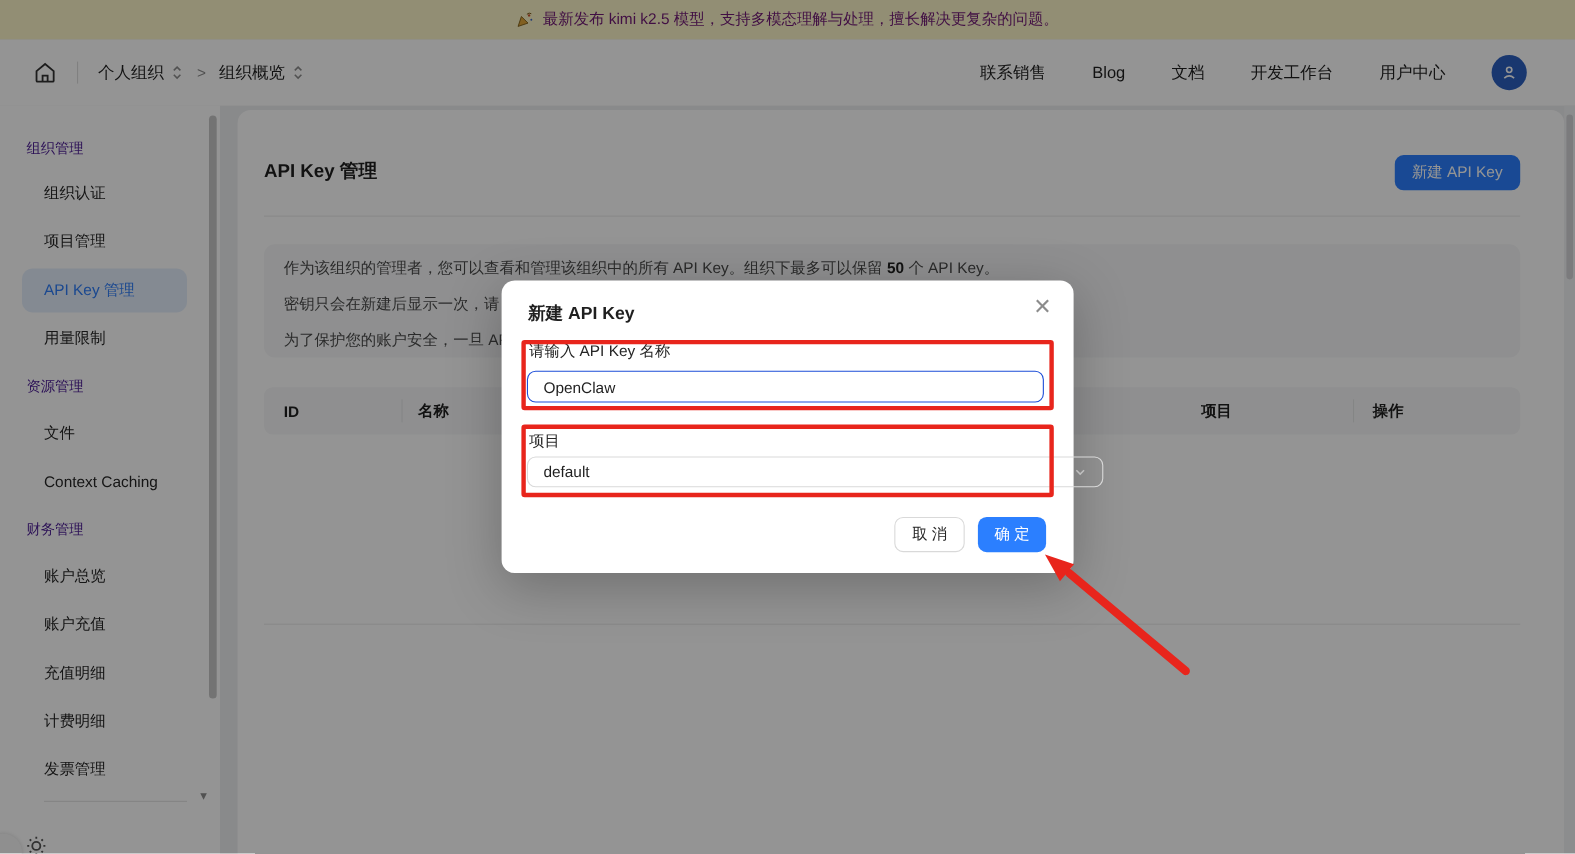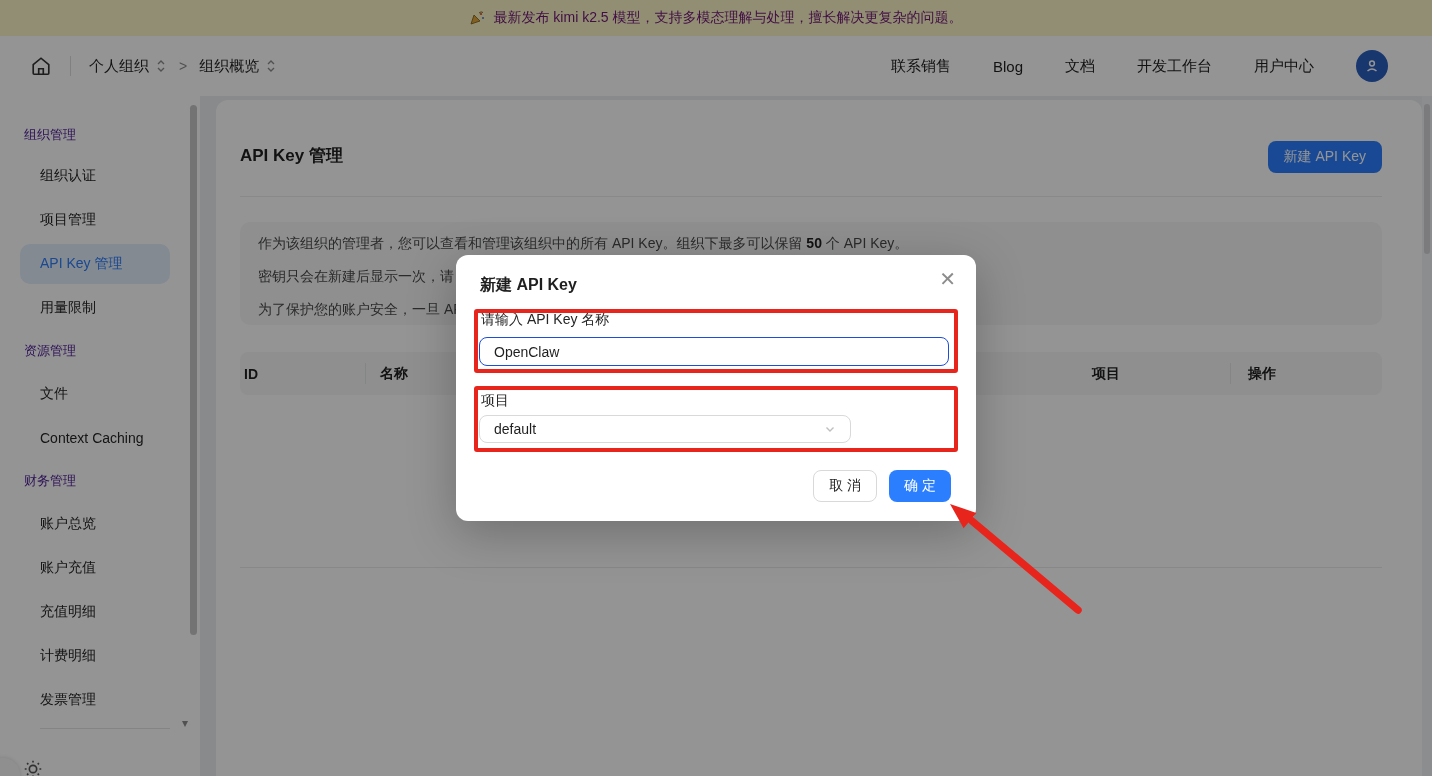--- a/index.html
+++ b/index.html
@@ -54,21 +54,21 @@
                  background:#2b7fff; color:#fff; font-size:14px; border:none; border-radius:8px;
                  display:flex; align-items:center; cursor:pointer; }
   .title-divider { position:absolute; left:24px; right:40px; top:96px; height:1px; background:#ececec; }
   .notice { position:absolute; left:24px; right:40px; top:122px; height:103px; background:#f6f7f8;
             border-radius:10px; padding:5px 18px; font-size:14px; color:#4b4b4b; line-height:33px;
             overflow:hidden; }
   .notice b { color:#1f1f1f; }
   .table-head { position:absolute; left:24px; right:40px; top:252px; height:43px; background:#f6f7f8;
                 border-radius:8px; font-size:14px; font-weight:600; color:#1f1f1f; }
   .th { position:absolute; top:0; height:43px; display:flex; align-items:center; }
-  .th-id { left:4px;text-align:right; } .th-name { left:140px; } .th-project { left:852px; } .th-action { left:1008px; }
+  .th-id { left:18px;text-align:right; } .th-name { left:140px; } .th-project { left:852px; } .th-action { left:1008px; }
   .th-sep { position:absolute; top:11px; width:1px; height:21px; background:rgba(0,0,0,.07); }
   .empty-divider { position:absolute; left:24px; right:40px; top:467px; height:1px; background:#ebebeb; }
 
   .page-scrollbar { position:absolute; right:0; top:96px; width:10px; height:680px; background:#f2f3f4; }
   .page-thumb { position:absolute; left:2px; top:8px; width:6px; height:150px; background:#d4d5d7; border-radius:3px; }
 
   
   .dim { position:absolute; inset:0; background:rgba(0,0,0,.42); z-index:50; }
 
   
@@ -76,21 +76,21 @@
            border-radius:12px; box-shadow:0 12px 48px rgba(0,0,0,.25); z-index:60; }
   .modal-title { position:absolute; left:24px; top:20px; font-size:16px; font-weight:bold; color:#1f1f1f; }
   .modal-close { position:absolute; right:20px; top:14px; font-size:20px; color:#8c8c8c; cursor:pointer;
                  line-height:1; }
   .field-label { position:absolute; left:25px; font-size:14px; color:#262626; }
   .lbl-name { top:56px; }
   .name-input { position:absolute; left:23px; top:82px; width:470px; height:29px; border:1px solid #1d4ed8;
                 border-radius:8px; padding:0 14px; font-size:14px; color:#1f1f1f;
                 font-family:"Liberation Sans",sans-serif; outline:none; }
   .lbl-project { top:137px; }
-  .proj-select { position:absolute; left:23px; top:160px; width:372px; height:28px; border:1px solid #d9d9d9;
+  .proj-select { position:absolute; left:23px; top:160px; width:524px; height:28px; border:1px solid #d9d9d9;
                  border-radius:8px; display:flex; align-items:center; padding:0 14px; font-size:14px;
                  color:#1f1f1f; cursor:pointer; }
   .proj-caret { margin-left:auto; color:#bfbfbf; width:12px; height:12px; }
   .modal-footer { position:absolute; right:25px; top:215px; display:flex; gap:12px; }
   .btn-cancel { height:32px; padding:0 15px; background:#fff; border:1px solid #d9d9d9; border-radius:8px;
                 font-size:14px; color:#262626; cursor:pointer; font-family:inherit; }
   .btn-confirm { height:32px; padding:0 15px; background:#2b7fff; border:none; border-radius:8px;
                  font-size:14px; color:#fff; cursor:pointer; font-family:inherit; }
 
   

